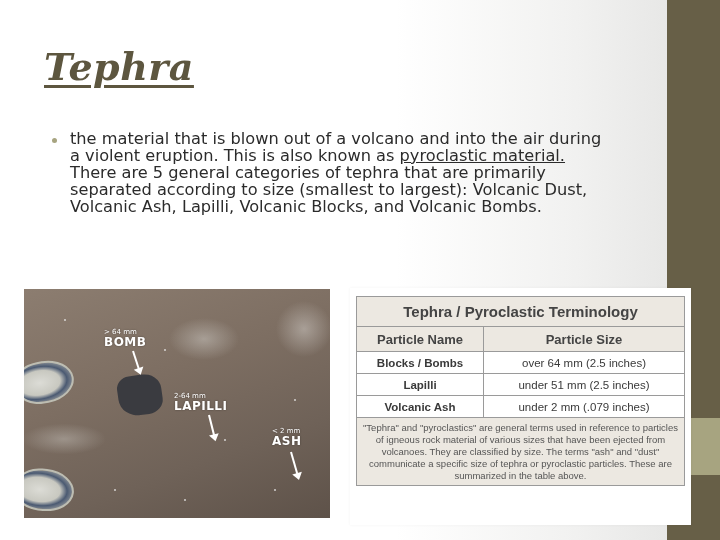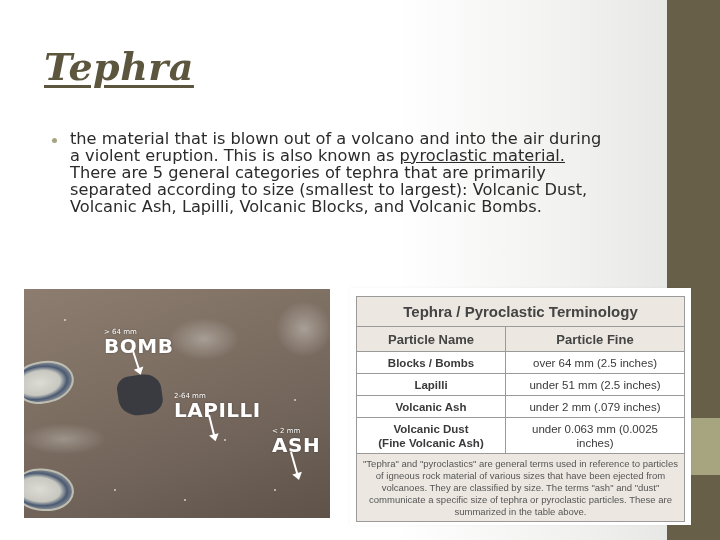--- a/index.html
+++ b/index.html
@@ -41,32 +41,32 @@
         linear-gradient(160deg, #8c7d70 0%, #7d6e62 40%, #6f6258 70%, #5e5249 100%);
     }
     .speck { position: absolute; width: 2px; height: 2px; background: #eee; border-radius: 50%; opacity: .8; }
     .rock { position: absolute; left: 94px; top: 86px; width: 44px; height: 40px; background: #3a3b40; border-radius: 30% 40% 35% 45%; transform: rotate(-8deg); }
     .shoe { position: absolute; left: -8px; width: 54px; height: 38px; border-radius: 50% 60% 60% 50%;
       background: radial-gradient(ellipse at 40% 50%, #dcdcd6 0%, #c8c8c0 45%, #4b5a72 60%, #9da0a0 80%); border: 2px solid #bdbdb2; }
     .shoe.one { top: 72px; transform: rotate(-10deg); }
     .shoe.two { top: 180px; transform: rotate(6deg); }
     .lbl { position: absolute; color: #fff; font-family: "DejaVu Sans", sans-serif; text-align: left; line-height: 1; text-shadow: 0 0 2px rgba(0,0,0,.4); }
     .lbl .s { display: block; font-size: 7px; }
-    .lbl .b { display: block; font-size: 20px; font-weight: bold; letter-spacing: .5px; }
+    .lbl .b { display: block; font-size: 12px; font-weight: bold; letter-spacing: .5px; }
     .arrow { position: absolute; width: 2px; background: #fff; transform-origin: top center; }
     .arrow::after { content: ""; position: absolute; left: -4px; bottom: -5px; border-left: 5px solid transparent; border-right: 5px solid transparent; border-top: 7px solid #fff; }
 
     
     .card { position: absolute; left: 350px; top: 288px; width: 341px; height: 237px; background: #ffffff; box-shadow: 0 0 3px rgba(0,0,0,.05); }
     table.tt {
       position: absolute; left: 6px; top: 8px; width: 329px; border-collapse: collapse;
       font-family: "Liberation Sans", sans-serif; color: #3a3a3a; font-size: 11.5px;
       border: 1px solid #9a9a9a;
     }
-    .tt td, .tt th { border: 1px solid #9a9a9a; text-align: center; padding: 0 18px; }
+    .tt td, .tt th { border: 1px solid #9a9a9a; text-align: center; padding: 0 7px; }
     .tt .t-title { background: #ece8e1; font-size: 15px; font-weight: bold; height: 29px; color: #444; }
     .tt .t-head th { background: #ece8e1; font-size: 13px; height: 24px; color: #444; }
     .tt .t-row td { background: #fff; height: 21px; }
     .tt .t-row td.name { font-weight: bold; width: 112px; border-radius: 7px; }
     .tt .t-row.tall td { height: 35px; line-height: 14px; }
     .tt .t-note td { background: #ece8e1; font-size: 9.5px; line-height: 12px; height: 63px; color: #555; padding: 2px 6px; }
   </style>
 </head>
 <body>
 
@@ -115,40 +115,33 @@
   </div>
 
   <div class="card">
     <table class="tt">
       <tbody>
           <tr>
         <td class="t-title" colspan="2">Tephra / Pyroclastic Terminology</td>
       </tr>
       <tr class="t-head">
         <th>Particle Name</th>
-        <th>Particle Fine</th>
+        <th>Particle Size</th>
       </tr>
       <tr class="t-row">
         <td class="name">Blocks / Bombs</td>
         <td>over 64 mm (2.5 inches)</td>
       </tr>
       <tr class="t-row">
         <td class="name">Lapilli</td>
         <td>under 51 mm (2.5 inches)</td>
       </tr>
       <tr class="t-row">
         <td class="name">Volcanic Ash</td>
         <td>under 2 mm (.079 inches)</td>
       </tr>
-      <tr class="t-row tall">
-        <td class="name">
-          <span>Volcanic Dust</span><br>
-          <span>(Fine Volcanic Ash)</span>
-        </td>
-        <td>under 0.063 mm (0.0025 inches)</td>
-      </tr>
       <tr class="t-note">
         <td colspan="2">"Tephra" and "pyroclastics" are general terms used in reference to particles of igneous rock material of various sizes that have been ejected from volcanoes. They are classified by size. The terms "ash" and "dust" communicate a specific size of tephra or pyroclastic particles. These are summarized in the table above.</td>
       </tr>
     </tbody>
       </table>
   </div>
 </div>
 
 </body></html>

